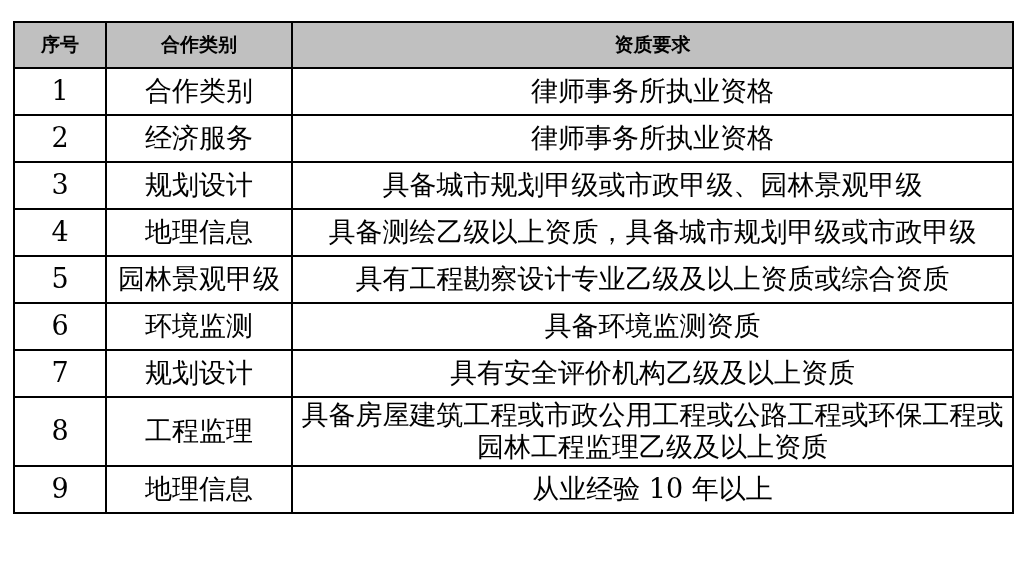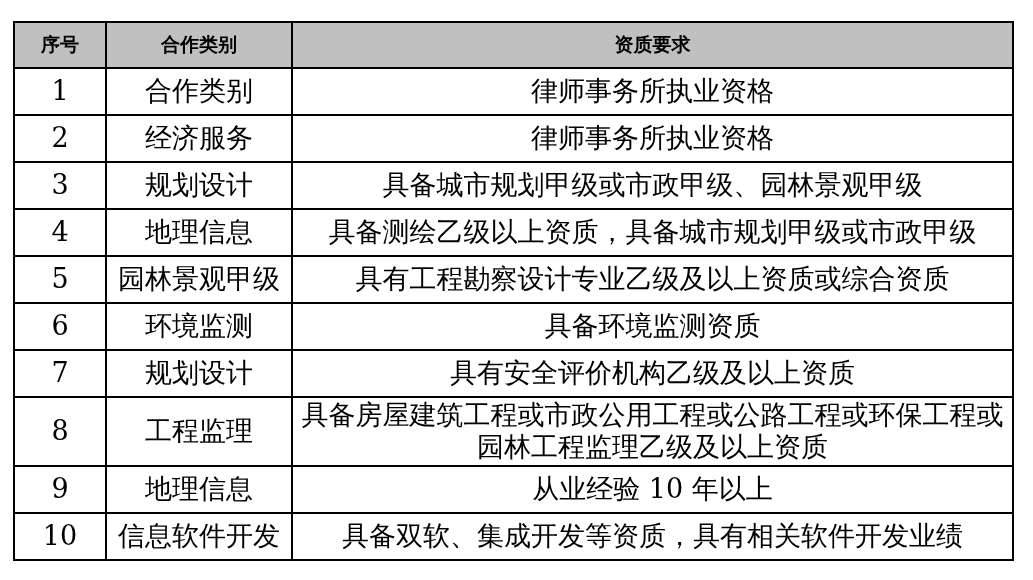--- a/index.html
+++ b/index.html
@@ -116,20 +116,15 @@
     <td class="cell-requirement">具备房屋建筑工程或市政公用工程或公路工程或环保工程或
 园林工程监理乙级及以上资质</td>
   </tr>
 
   <tr>
     <td class="cell-no">9</td>
     <td class="cell-category">地理信息</td>
     <td class="cell-requirement">从业经验 10 年以上</td>
   </tr>
 
-  <tr>
-    <td class="cell-no">10</td>
-    <td class="cell-category">信息软件开发</td>
-    <td class="cell-requirement">具备双软、集成开发等资质，具有相关软件开发业绩</td>
-  </tr>
 </tbody>
   </table>
 </div>
 
 </body></html>

